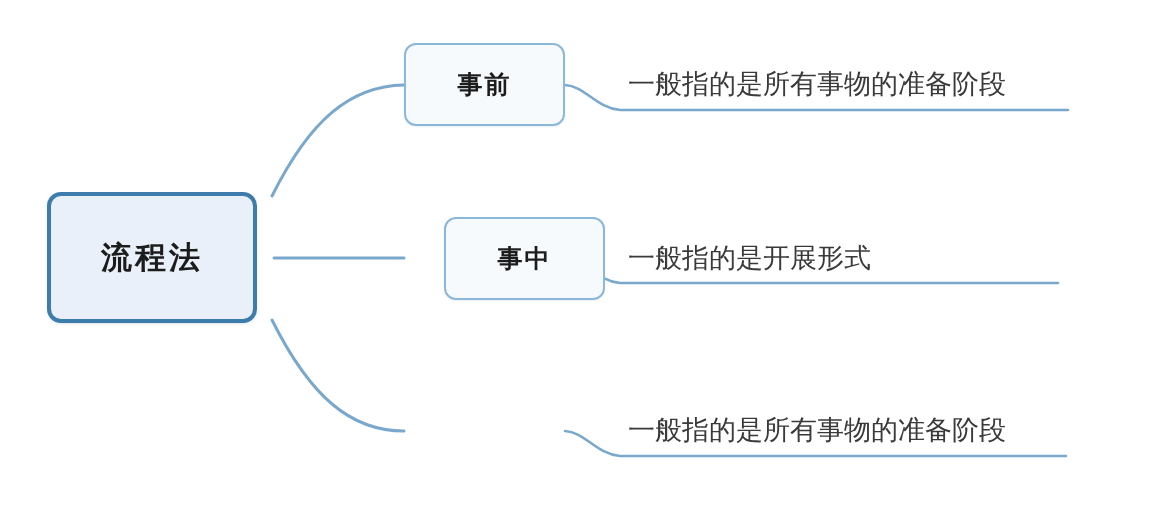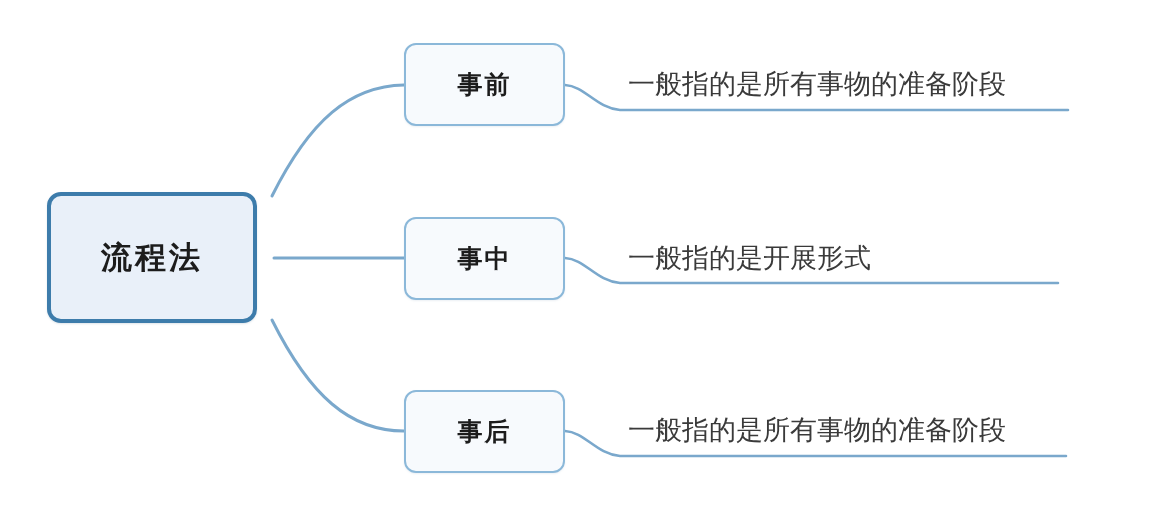--- a/index.html
+++ b/index.html
@@ -67,21 +67,21 @@
     box-shadow: 0 1px 2px rgba(120,150,180,0.14);
   }
   .node-branch .node-label {
     font-size: 25px;
     font-weight: bold;
     color: #1c1c1c;
     letter-spacing: 2px;
   }
 
   .node-branch-1 { top: 43px; }
-  .node-branch-2 { top: 217px; }
+  .node-branch-2 { top: 217px; margin-left: 40px; }
   .node-branch-3 { top: 390px; }
 
   .leaf {
     position: absolute;
     font-size: 27px;
     color: #3a3a3a;
     white-space: nowrap;
     letter-spacing: 0px;
   }
   .leaf-1 { left: 628px; top: 66px; }
@@ -118,23 +118,20 @@
   </div>
 
   <div class="node node-branch node-branch-1">
     <span class="node-label">事前</span>
   </div>
 
   <div class="node node-branch node-branch-2">
     <span class="node-label">事中</span>
   </div>
 
-  <div class="node node-branch node-branch-3">
-    <span class="node-label">事后</span>
-  </div>
 
   <div class="leaf leaf-1">一般指的是所有事物的准备阶段</div>
 
   <div class="leaf leaf-2">一般指的是开展形式</div>
 
   <div class="leaf leaf-3">一般指的是所有事物的准备阶段</div>
 
 </div>
 
 </body></html>

